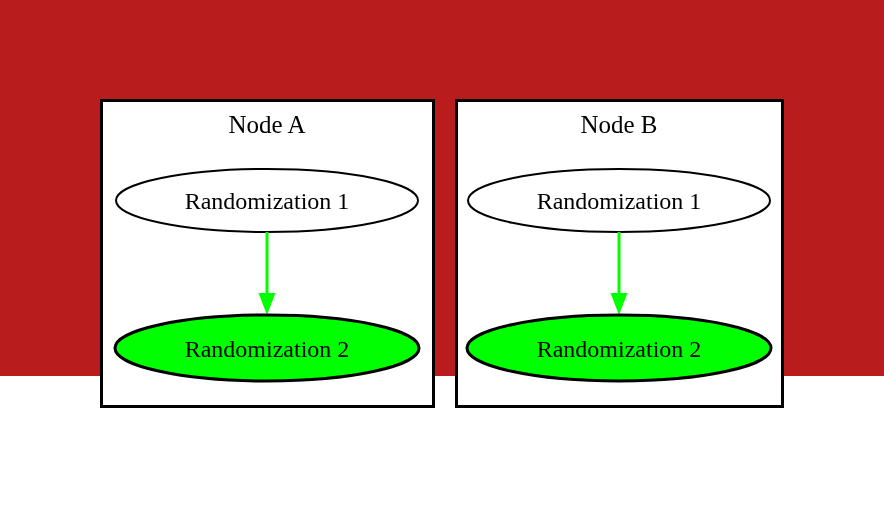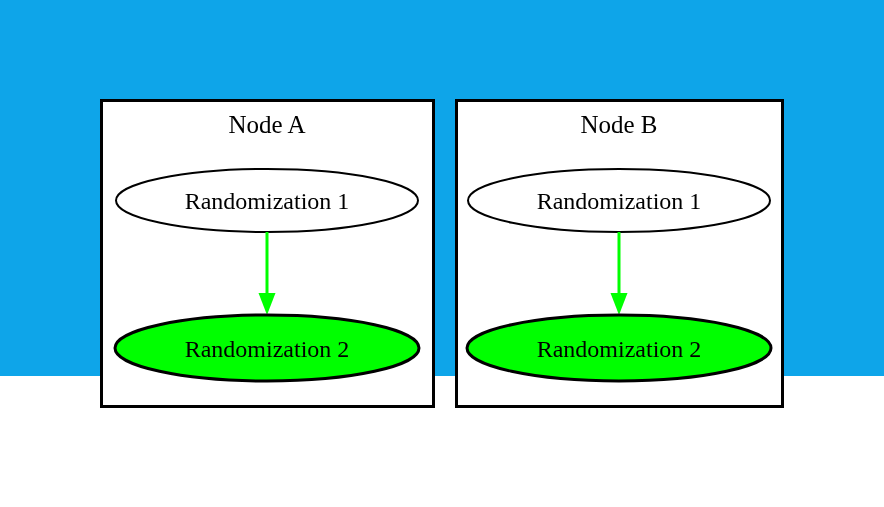--- a/index.html
+++ b/index.html
@@ -10,21 +10,21 @@
   body {
     width: 884px;
     height: 507px;
     overflow: hidden;
     font-family: "Liberation Serif", "DejaVu Serif", serif;
   }
   #canvas {
     position: relative;
     width: 884px;
     height: 376px;
-    background: #0ea5e9;
+    background: #b91c1c;
   }
   svg.graph {
     display: block;
     width: 884px;
     height: 507px;
   }
   .cluster-rect {
     fill: #ffffff;
     stroke: #000000;
     stroke-width: 3;

